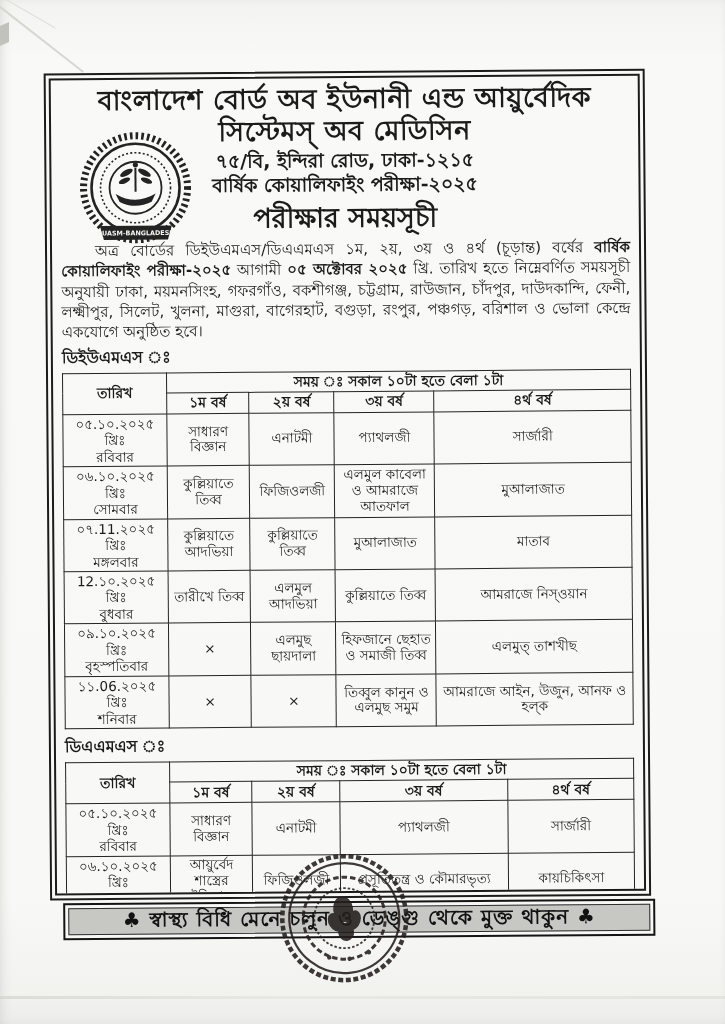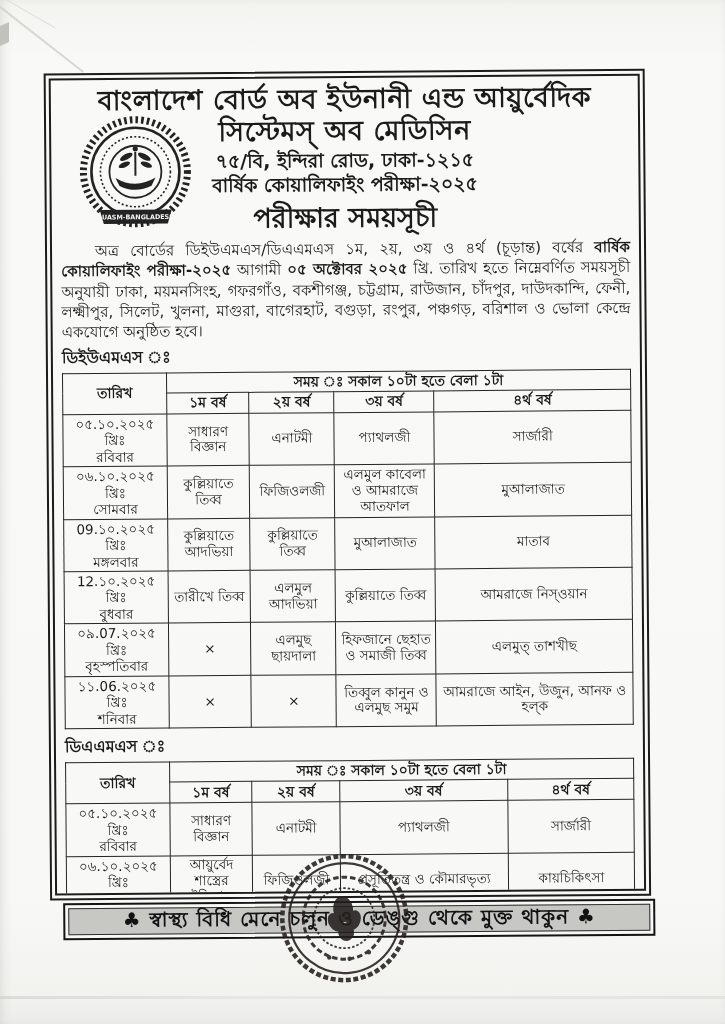--- a/index.html
+++ b/index.html
@@ -32,21 +32,21 @@
   .frame-inner {
     border:2px solid #1c1c1c; width:100%; height:100%;
     padding:5px 9px 0 9px; overflow:hidden; position:relative;
   }
 
   
   .hdr1 { text-align:center; font-weight:bold; font-size:27px; line-height:1.2; letter-spacing:.5px; }
   .hdr2 { text-align:center; font-weight:bold; font-size:19px; line-height:1.28; }
   .hdr3 { text-align:center; font-weight:bold; font-size:27px; line-height:1.2; margin:6px 0 4px 0; }
 
-  .logo { position:absolute; left:24px; top:36px; width:120px; height:126px; }
+  .logo { position:absolute; left:24px; top:52px; width:120px; height:126px; }
 
   
   .intro { font-size:15px; line-height:1.36; text-align:justify; text-indent:34px; margin-top:4px; }
   .intro b { font-weight:bold; }
 
   .section-label { font-weight:bold; font-size:16px; margin:2px 0 1px 0; }
 
   
   table.sched { width:100%; border-collapse:collapse; table-layout:fixed; }
   table.sched th, table.sched td {
@@ -153,41 +153,41 @@
                   <div>০৬.১০.২০২৫ খ্রিঃ</div>
                   <div>সোমবার</div>
                 </td>
                 <td>কুল্লিয়াতে তিব্ব</td>
                 <td>ফিজিওলজী</td>
                 <td>এলমুল কাবেলা ও আমরাজে আতফাল</td>
                 <td>মুআলাজাত</td>
               </tr>
               <tr>
                 <td class="date-cell">
-                  <div>09.১০.২০২৫ খ্রিঃ</div>
+                  <div>০৭.11.২০২৫ খ্রিঃ</div>
                   <div>মঙ্গলবার</div>
                 </td>
                 <td>কুল্লিয়াতে আদভিয়া</td>
                 <td>কুল্লিয়াতে তিব্ব</td>
                 <td>মুআলাজাত</td>
                 <td>মাতাব</td>
               </tr>
               <tr>
                 <td class="date-cell">
                   <div>12.১০.২০২৫ খ্রিঃ</div>
                   <div>বুধবার</div>
                 </td>
                 <td>তারীখে তিব্ব</td>
                 <td>এলমুল আদভিয়া</td>
                 <td>কুল্লিয়াতে তিব্ব</td>
                 <td>আমরাজে নিস্‌ওয়ান</td>
               </tr>
               <tr>
                 <td class="date-cell">
-                  <div>০৯.07.২০২৫ খ্রিঃ</div>
+                  <div>০৯.১০.২০২৫ খ্রিঃ</div>
                   <div>বৃহস্পতিবার</div>
                 </td>
                 <td class="x-mark">×</td>
                 <td>এলমুছ ছায়দালা</td>
                 <td>হিফজানে ছেহাত ও সমাজী তিব্ব</td>
                 <td>এলমুত্ তাশখীছ</td>
               </tr>
               <tr>
                 <td class="date-cell">
                   <div>১১.06.২০২৫ খ্রিঃ</div>

